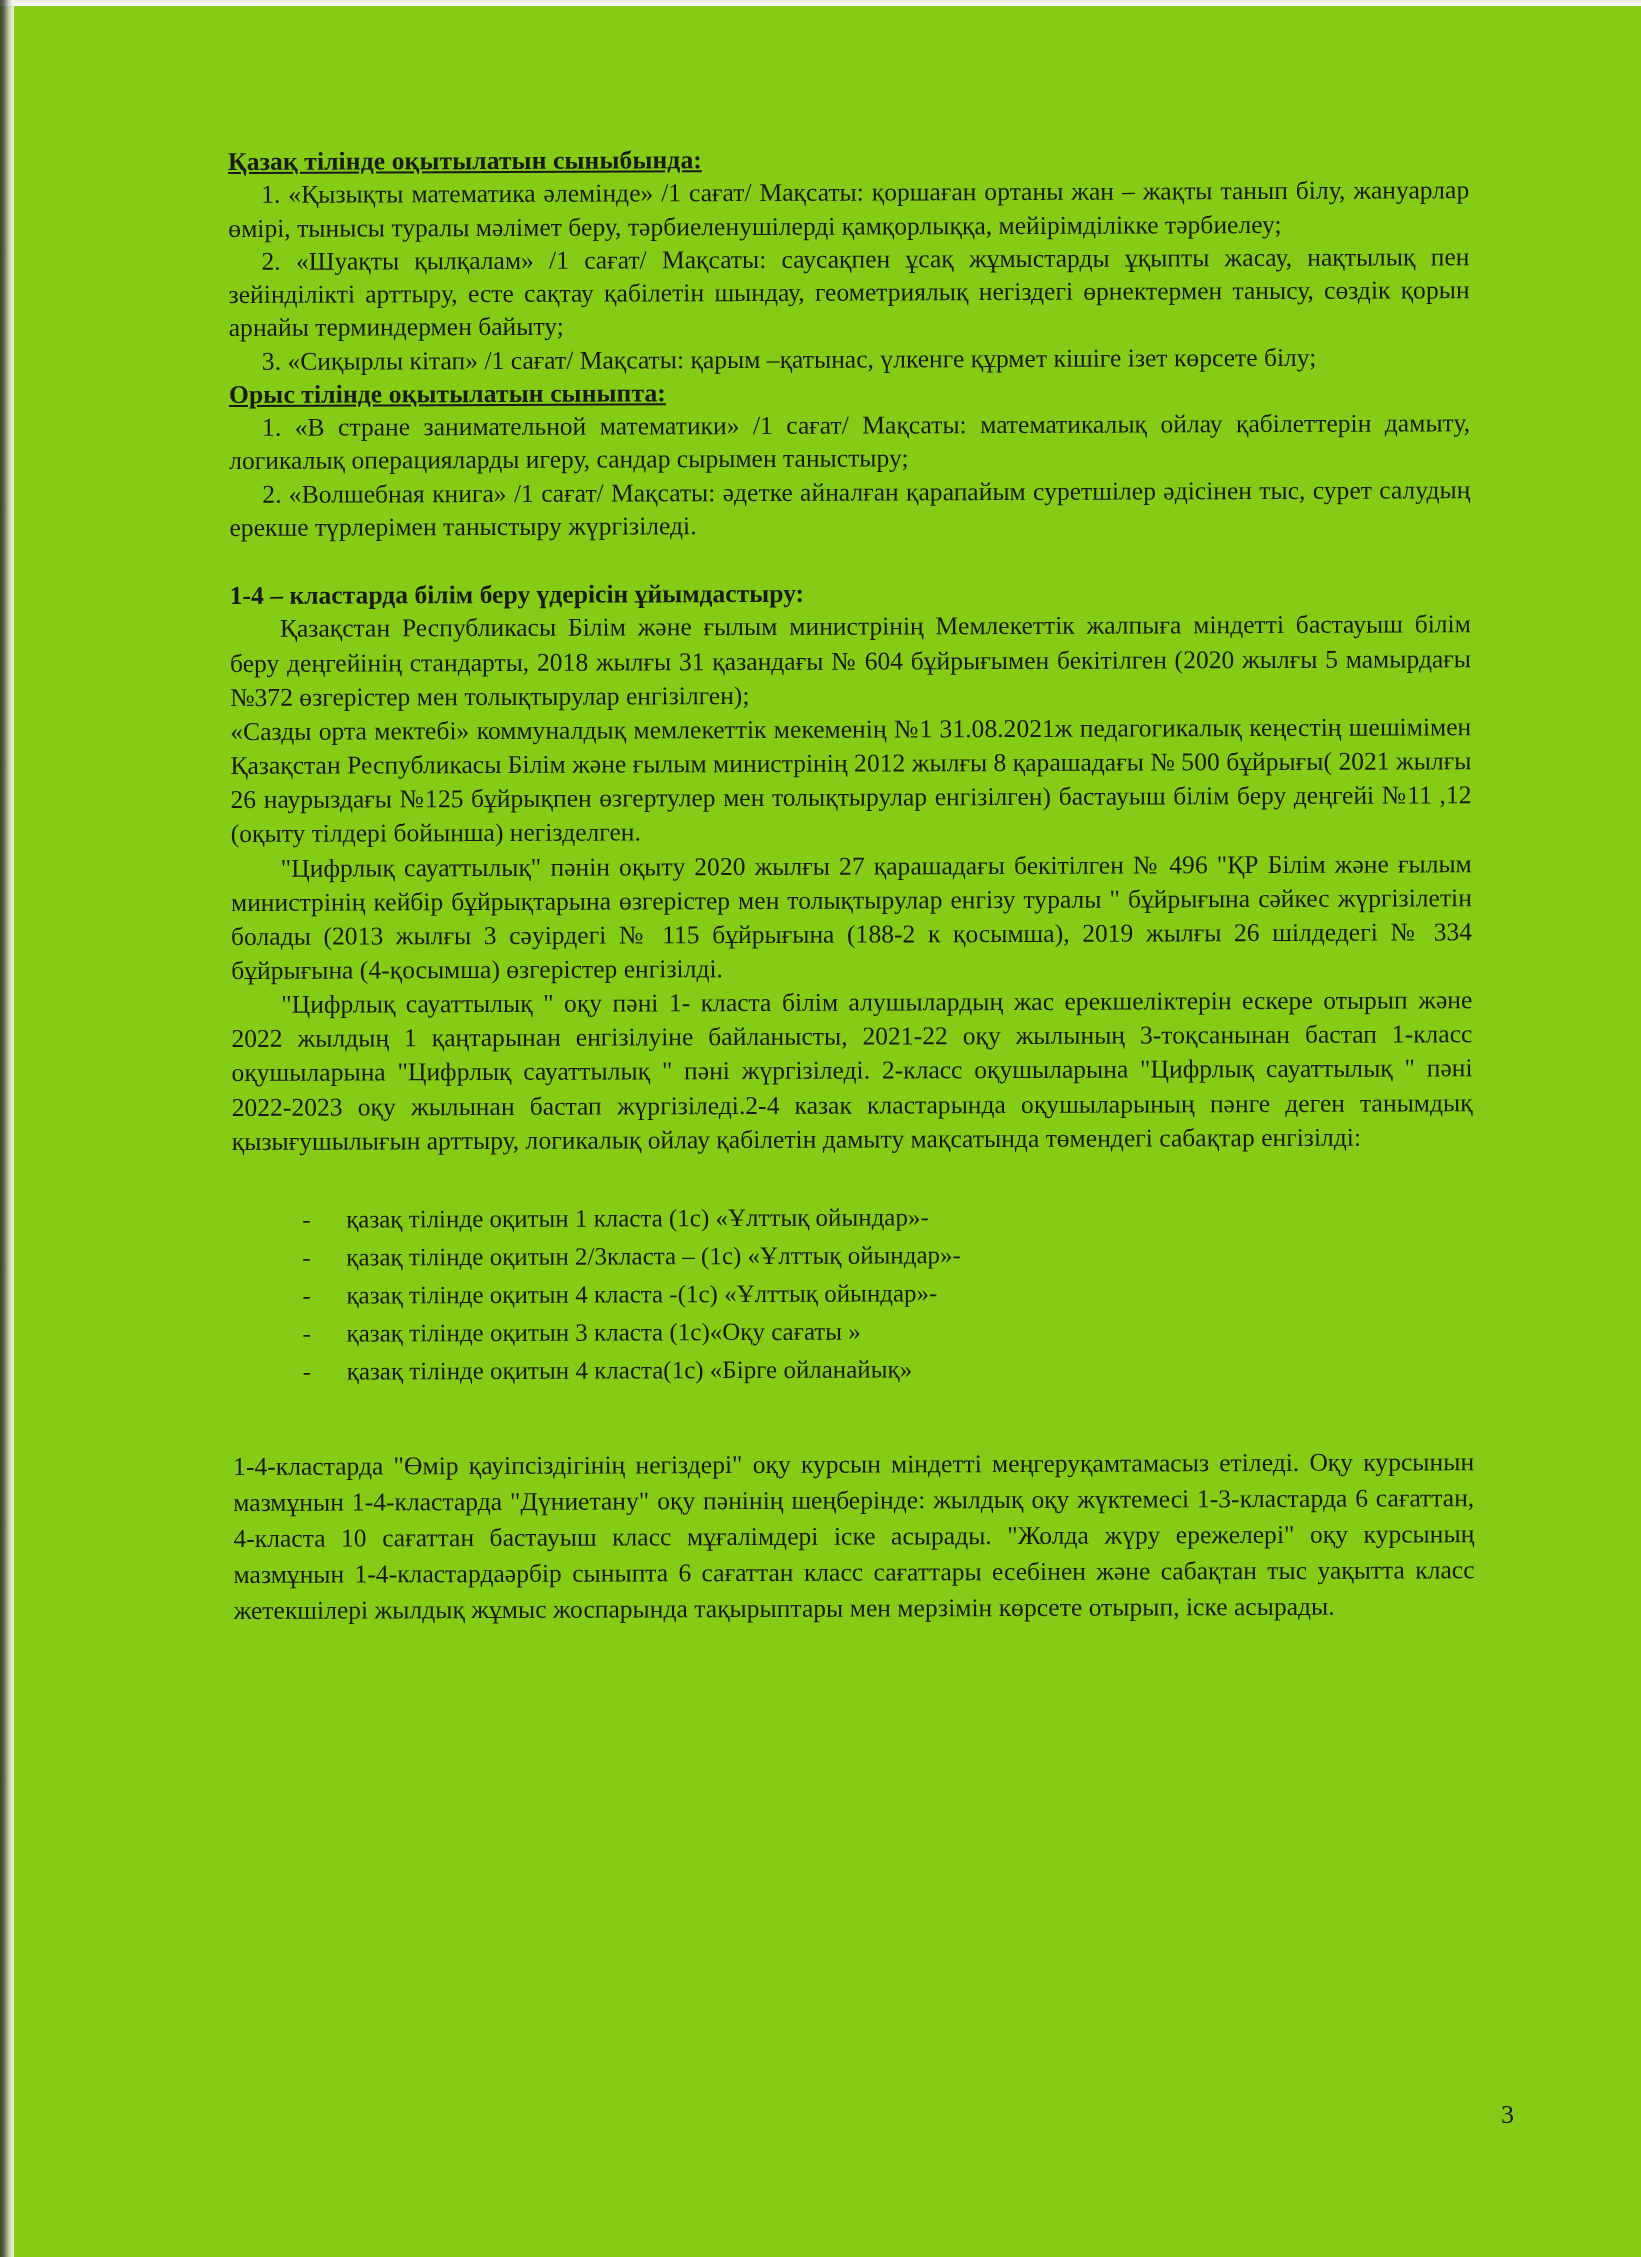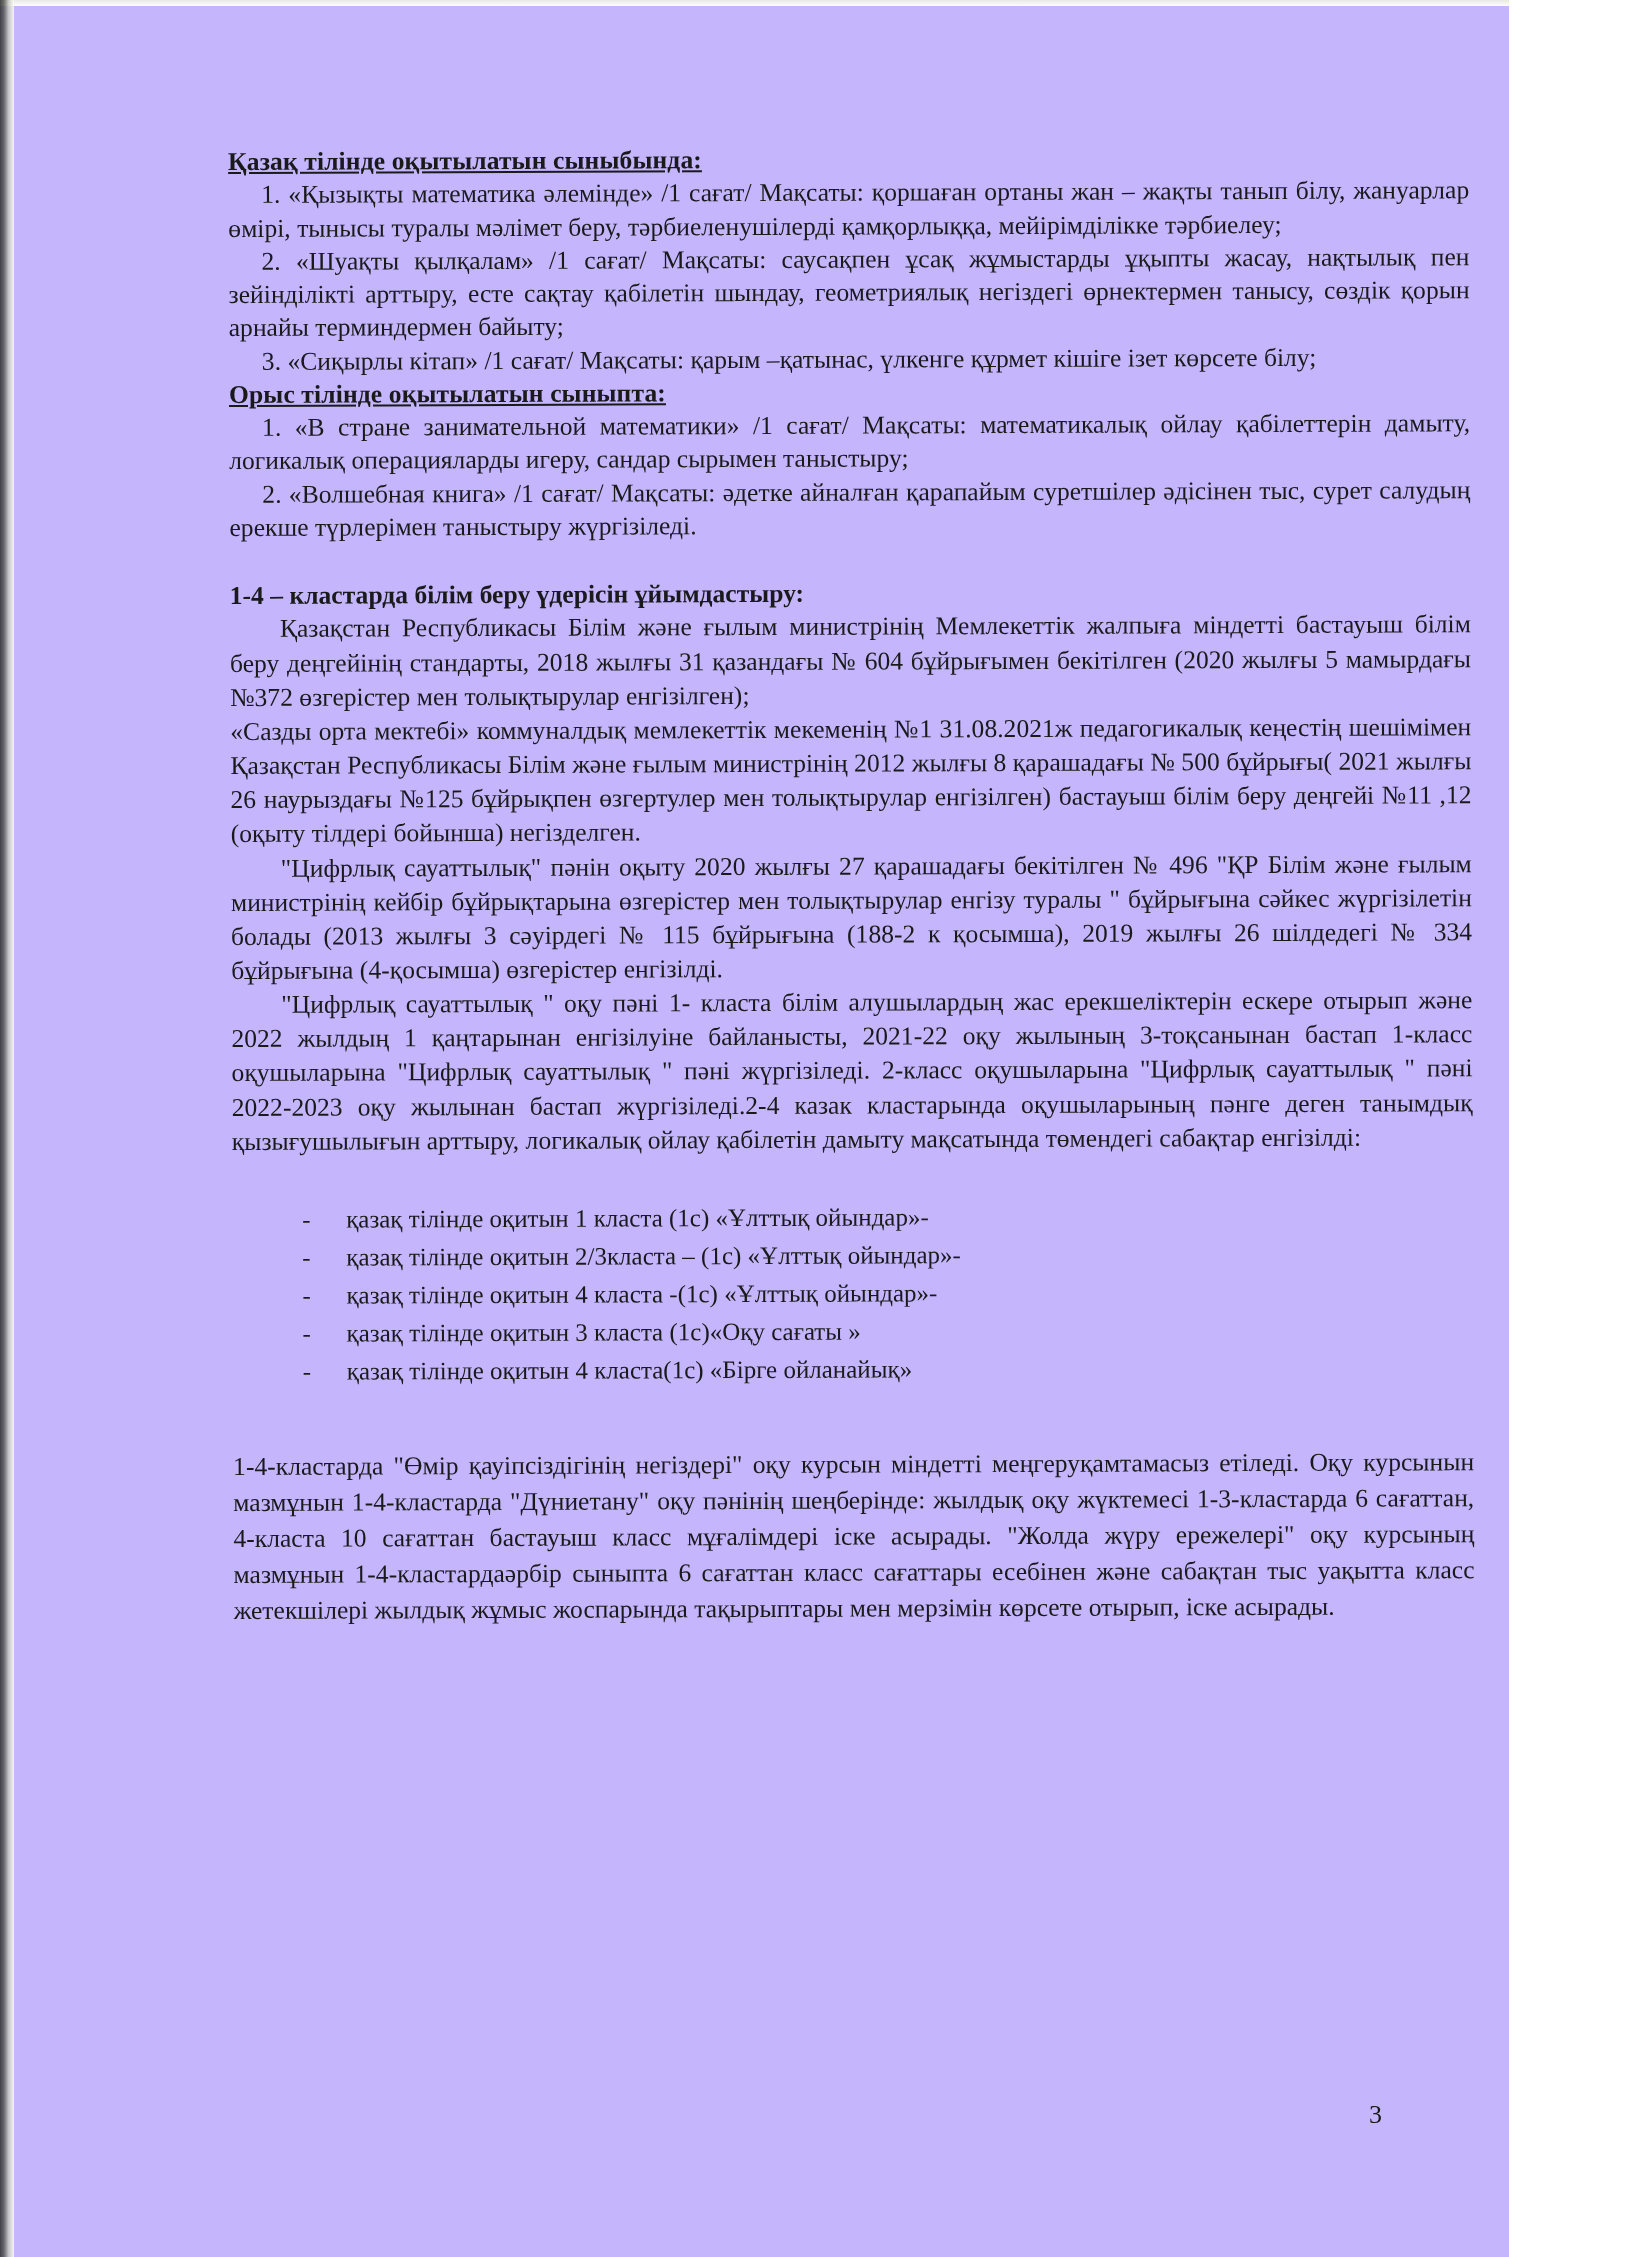--- a/index.html
+++ b/index.html
@@ -6,23 +6,23 @@
     margin: 0;
     padding: 0;
     background: #ffffff;
   }
   body {
     font-family: "Liberation Serif", serif;
     color: #1a1a1a;
   }
   .page {
     position: relative;
-    width: 1509px;
+    width: 1641px;
     height: 2257px;
-    background: #c4b5fd;
+    background: #84cc16;
     overflow: hidden;
   }
   
   .scan-edge-left {
     position: absolute;
     left: 0;
     top: 0;
     width: 13.5px;
     height: 100%;
     background: linear-gradient(to right, #2a2a28 0%, #585854 28%, #c9c9c4 62%, #fdfdfb 100%);

